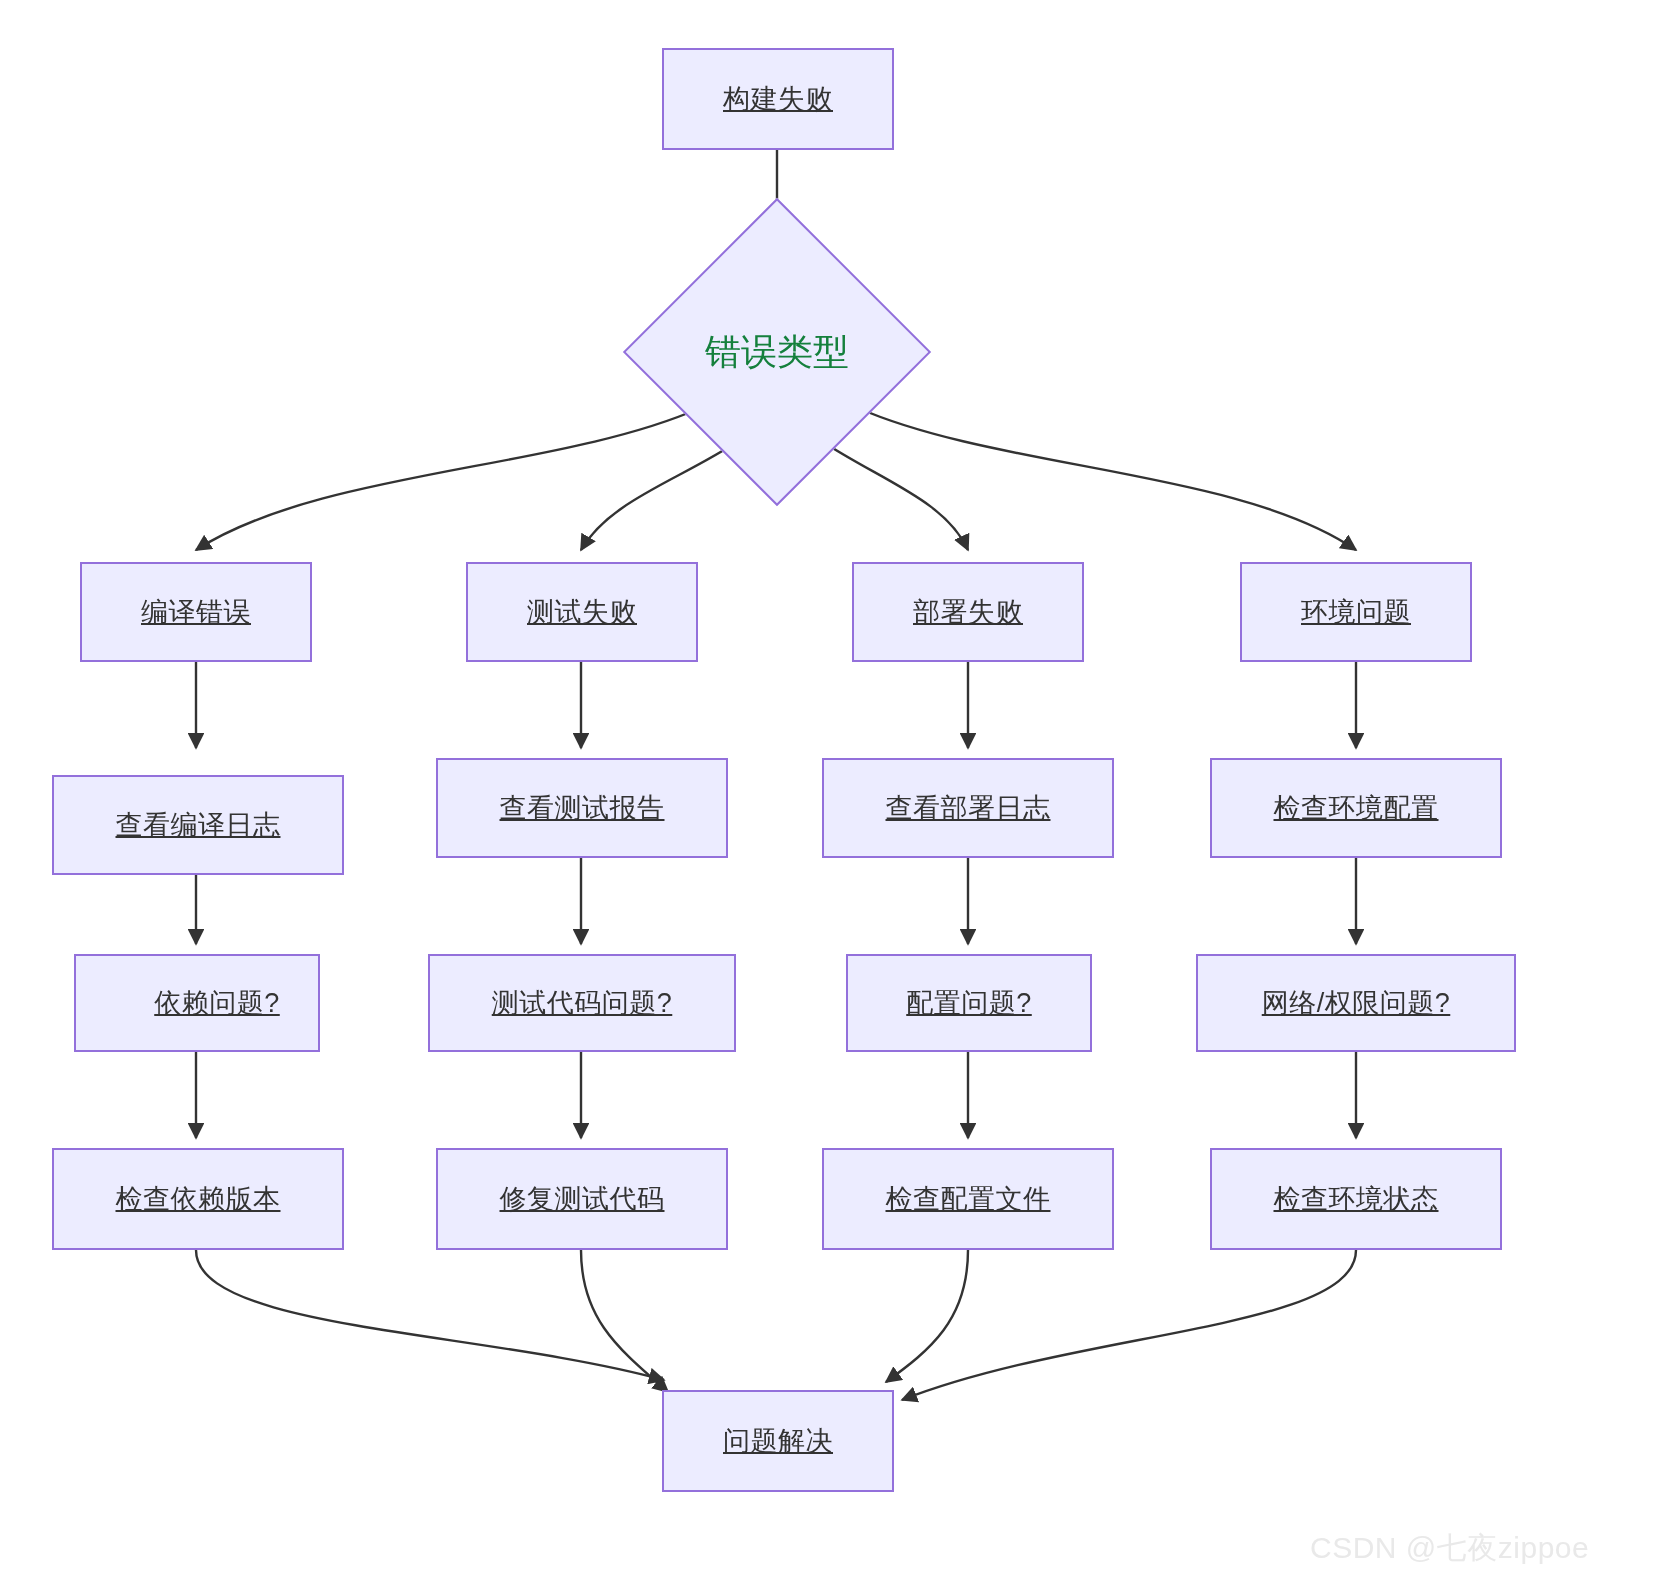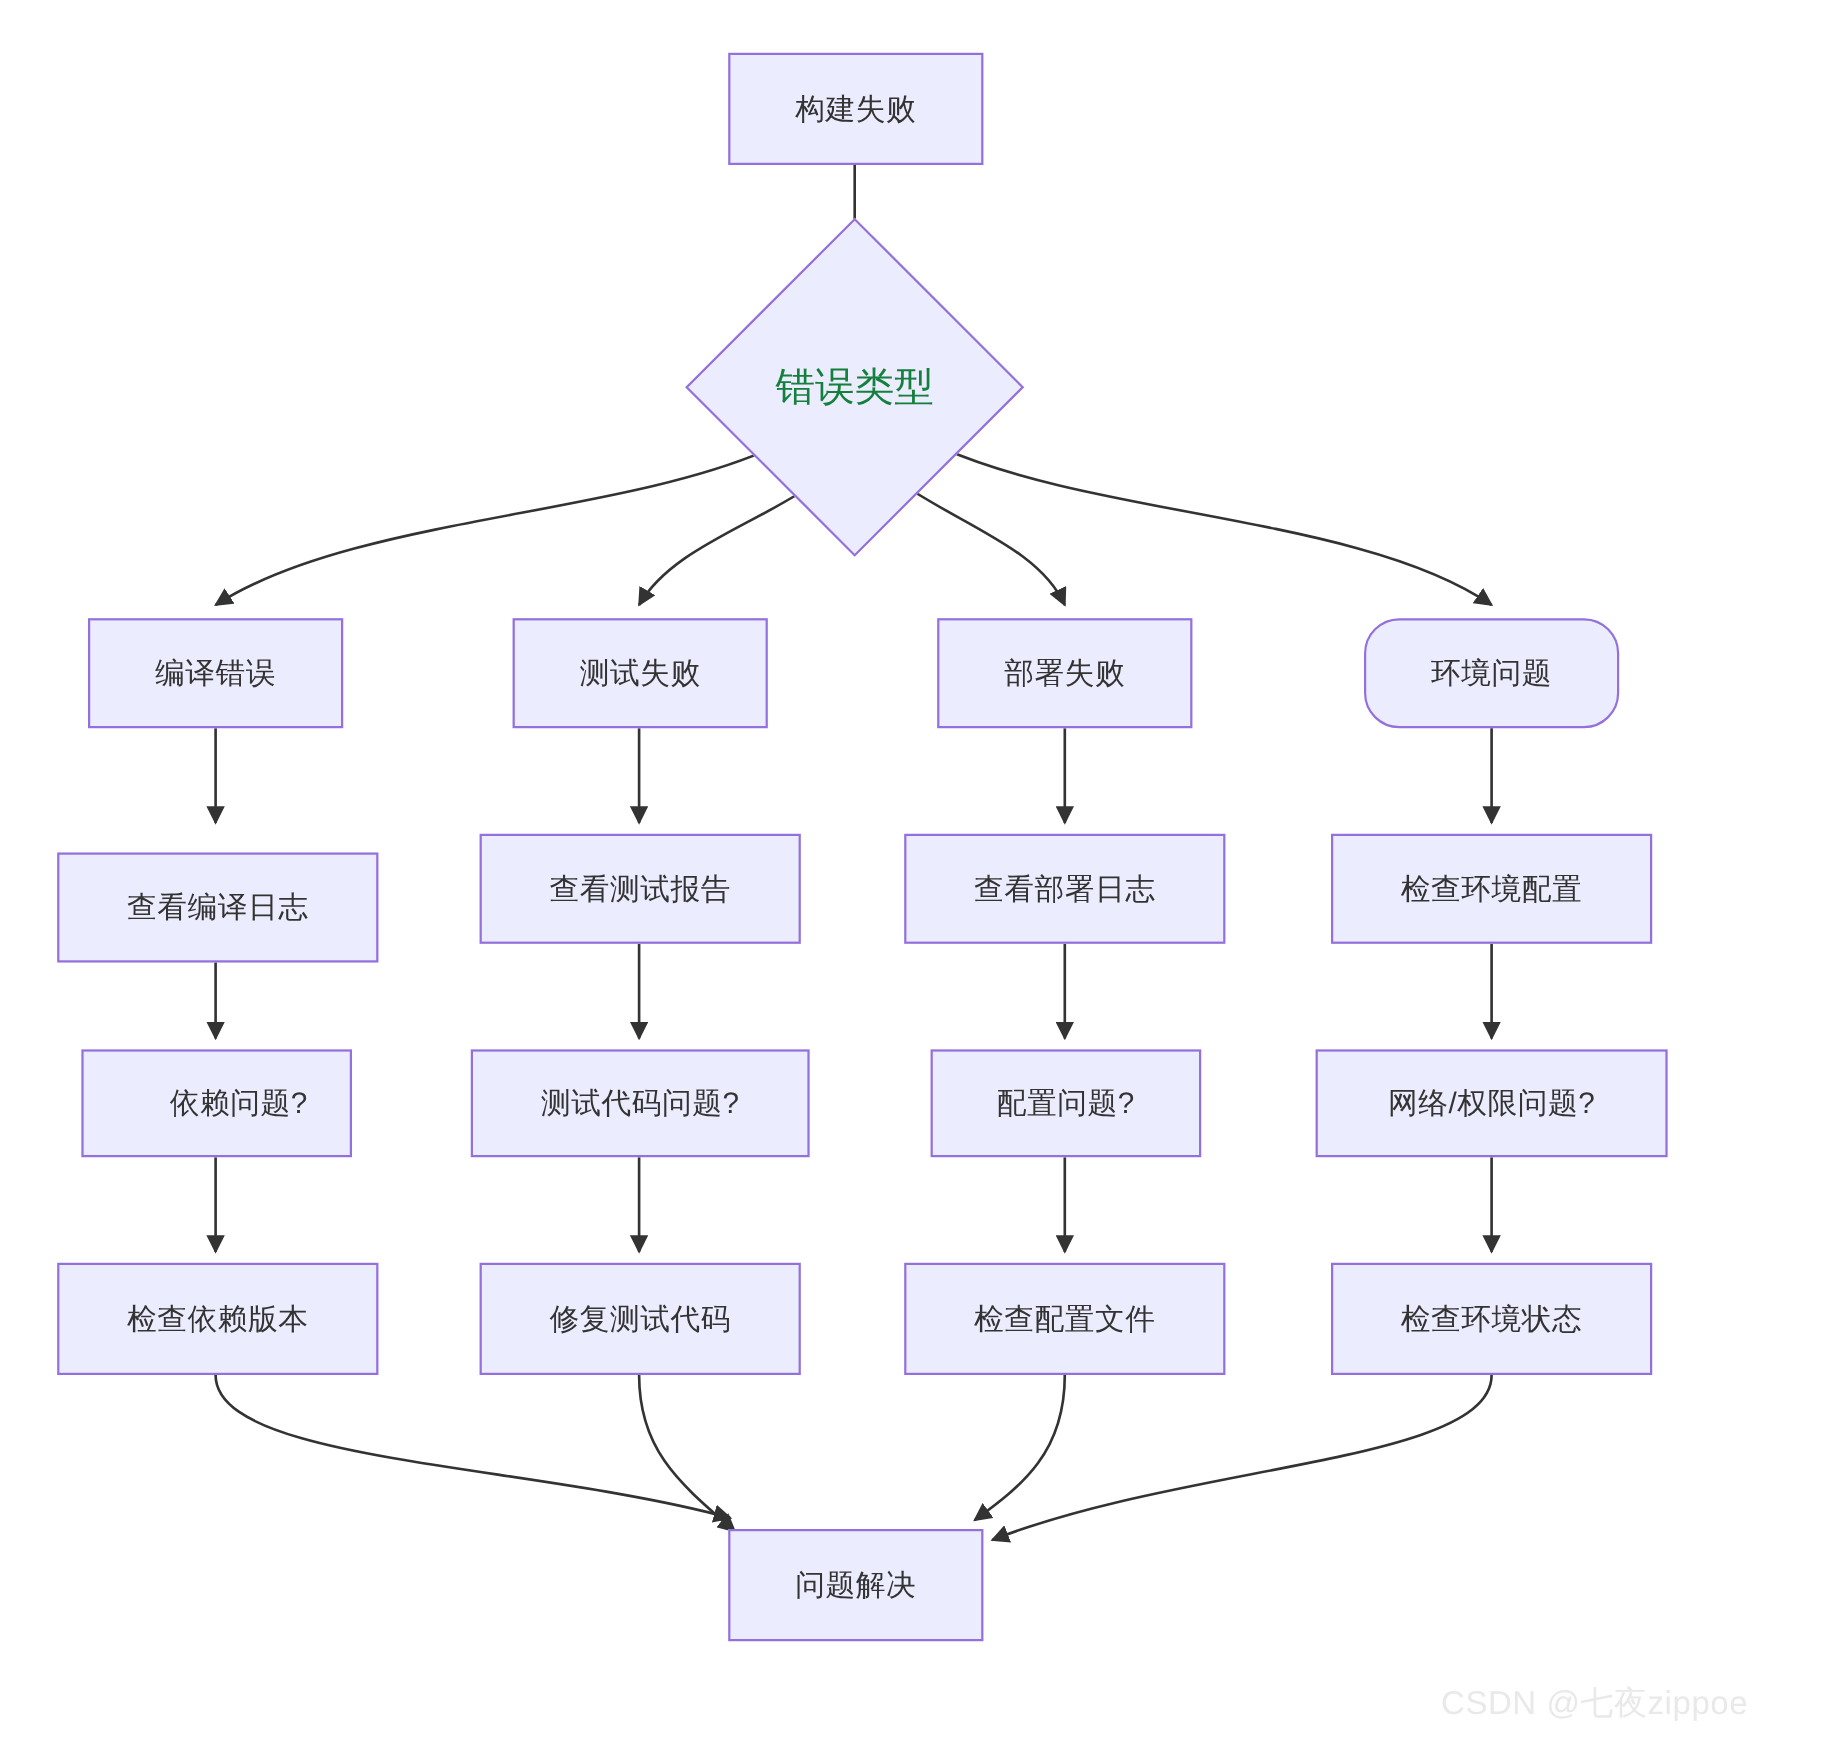--- a/index.html
+++ b/index.html
@@ -4,21 +4,21 @@
 <style>
   html,body{margin:0;padding:0;background:#ffffff;}
   body{width:1674px;height:1596px;position:relative;overflow:hidden;
        font-family:"Liberation Sans","DejaVu Sans",sans-serif;}
   #canvas{position:absolute;inset:0;width:1674px;height:1596px;}
   svg#edges{position:absolute;left:0;top:0;width:1674px;height:1596px;pointer-events:none;}
   .node{position:absolute;box-sizing:border-box;
         background:#ECECFF;border:2px solid #9370DB;
         display:flex;align-items:center;justify-content:center;
         color:#333333;font-size:27px;line-height:1;letter-spacing:.5px;
-        white-space:nowrap;}
+        white-space:nowrap;text-decoration:underline;}
   .diamond{position:absolute;width:218px;height:218px;
            background:#ECECFF;border:2px solid #9370DB;
            box-sizing:border-box;transform:rotate(45deg);}
   .diamond-label{position:absolute;display:flex;align-items:center;justify-content:center;
                  color:#15803d;font-size:36px;white-space:nowrap;text-align:center;}
   .watermark{position:absolute;color:#e9e9e9;font-size:30px;white-space:nowrap;
              letter-spacing:.5px;}
 </style>
 </head>
 <body>
@@ -104,21 +104,21 @@
   <div class="node" style="left:822px;top:758px;width:292px;height:100px;">
     <span>查看部署日志</span>
   </div>
   <div class="node" style="left:846px;top:954px;width:246px;height:98px;">
     <span>配置问题?</span>
   </div>
   <div class="node" style="left:822px;top:1148px;width:292px;height:102px;">
     <span>检查配置文件</span>
   </div>
 
-  <div class="node" style="left:1240px;top:562px;width:232px;height:100px;border-radius:32px;">
+  <div class="node" style="left:1240px;top:562px;width:232px;height:100px;">
     <span>环境问题</span>
   </div>
   <div class="node" style="left:1210px;top:758px;width:292px;height:100px;">
     <span>检查环境配置</span>
   </div>
   <div class="node" style="left:1196px;top:954px;width:320px;height:98px;">
     <span>网络/权限问题?</span>
   </div>
   <div class="node" style="left:1210px;top:1148px;width:292px;height:102px;">
     <span>检查环境状态</span>

